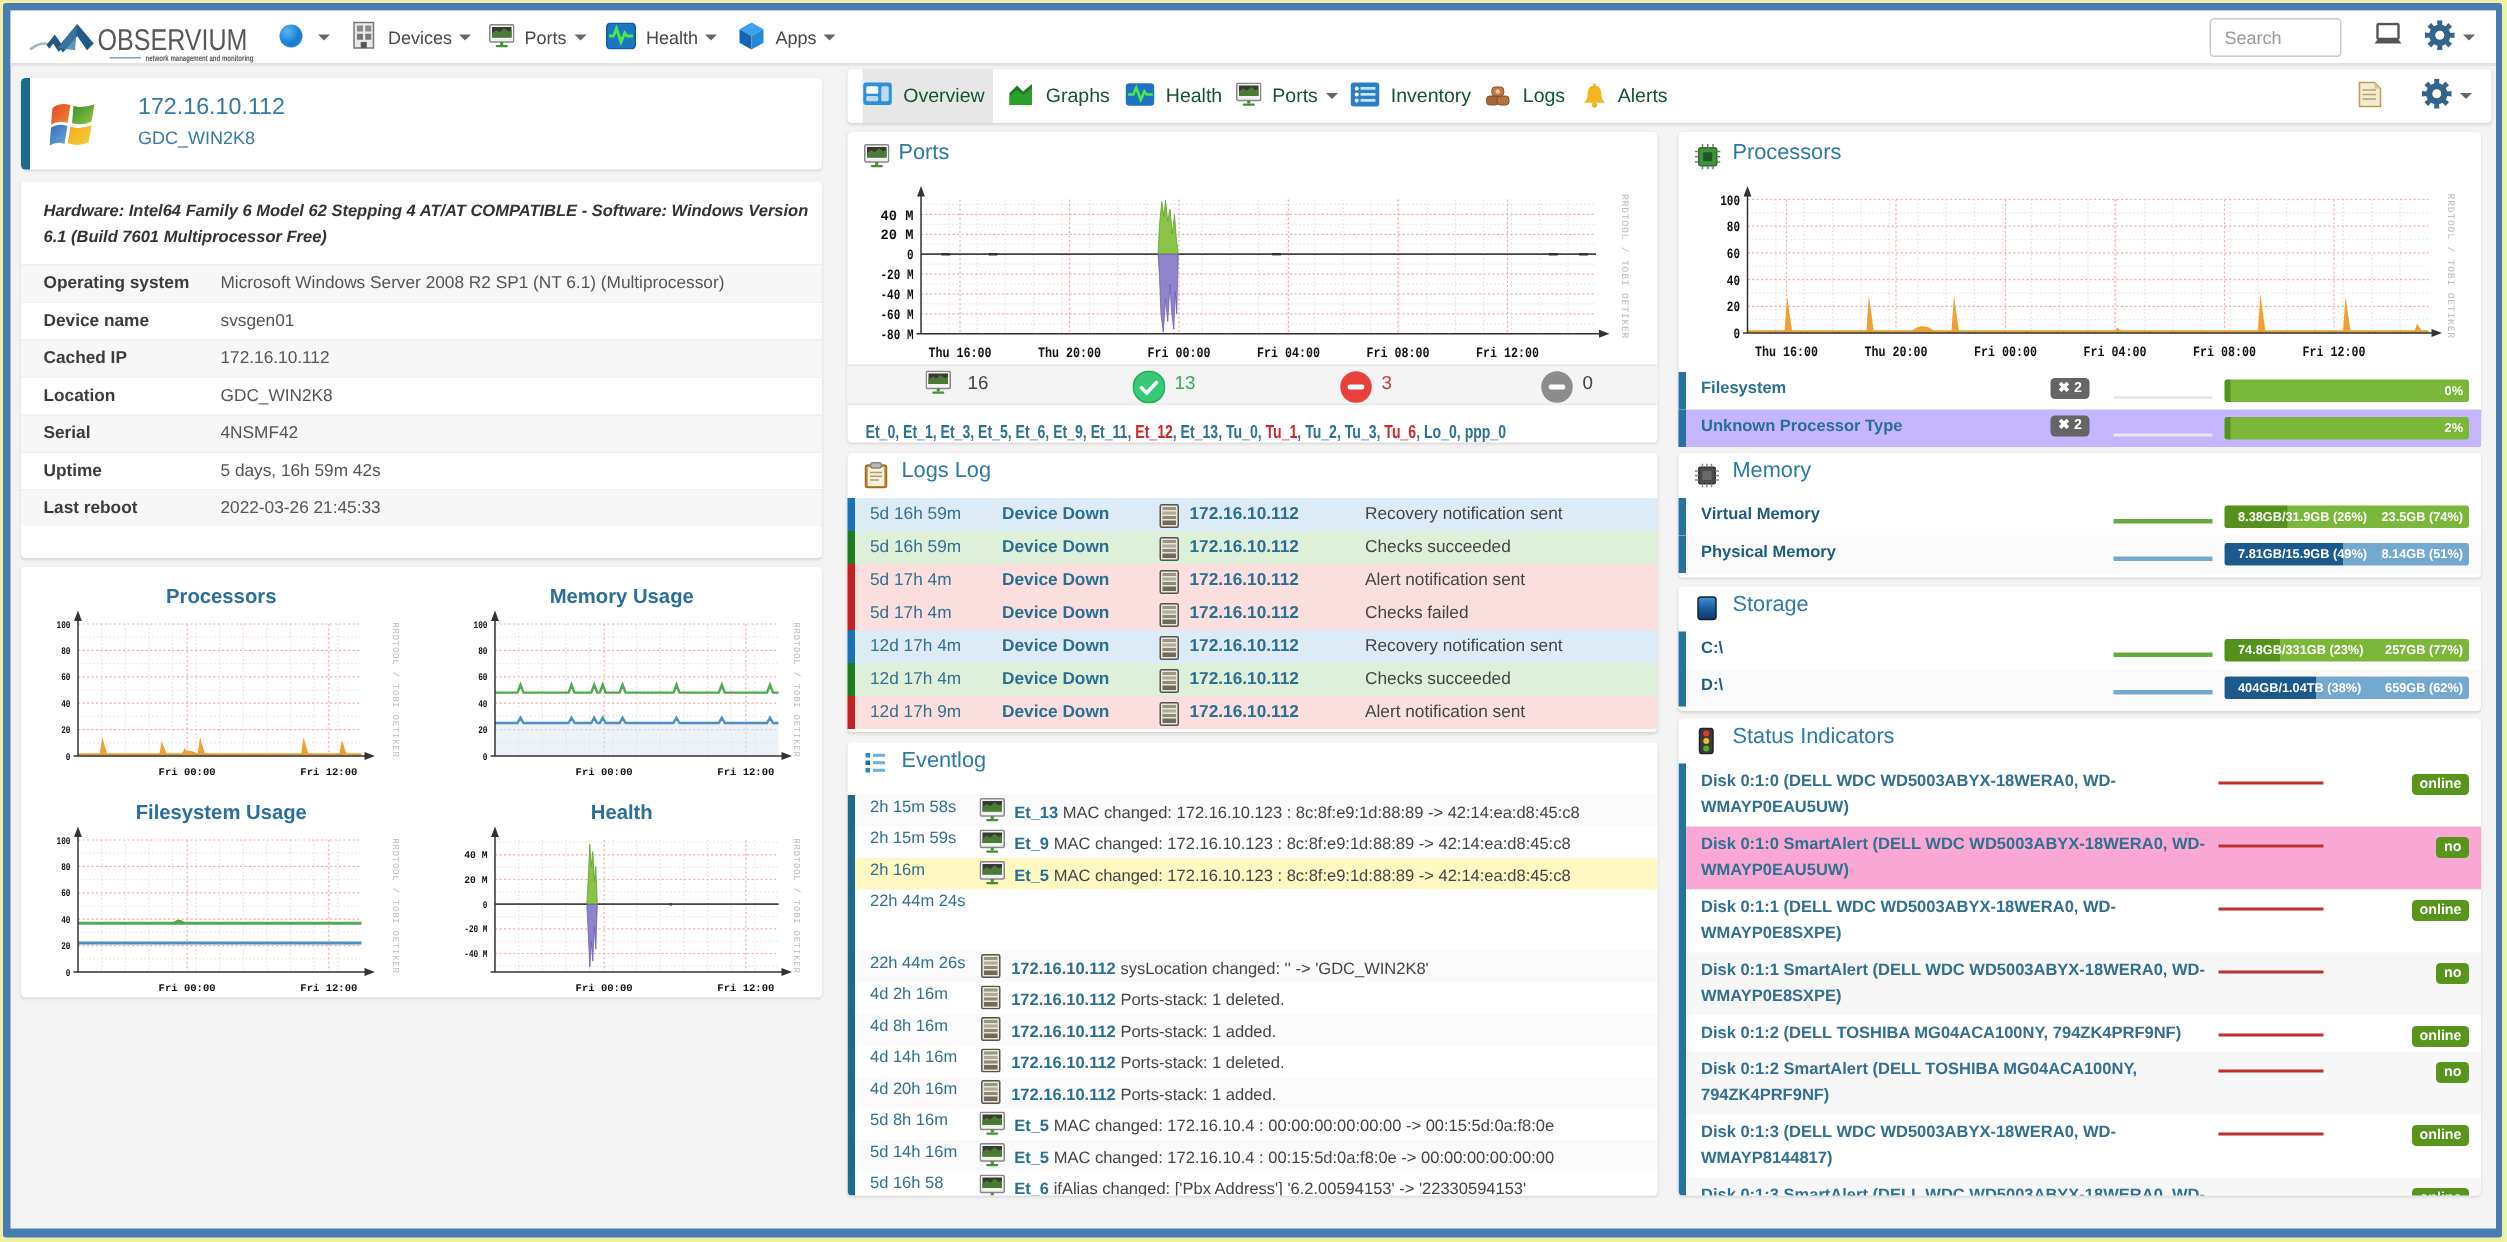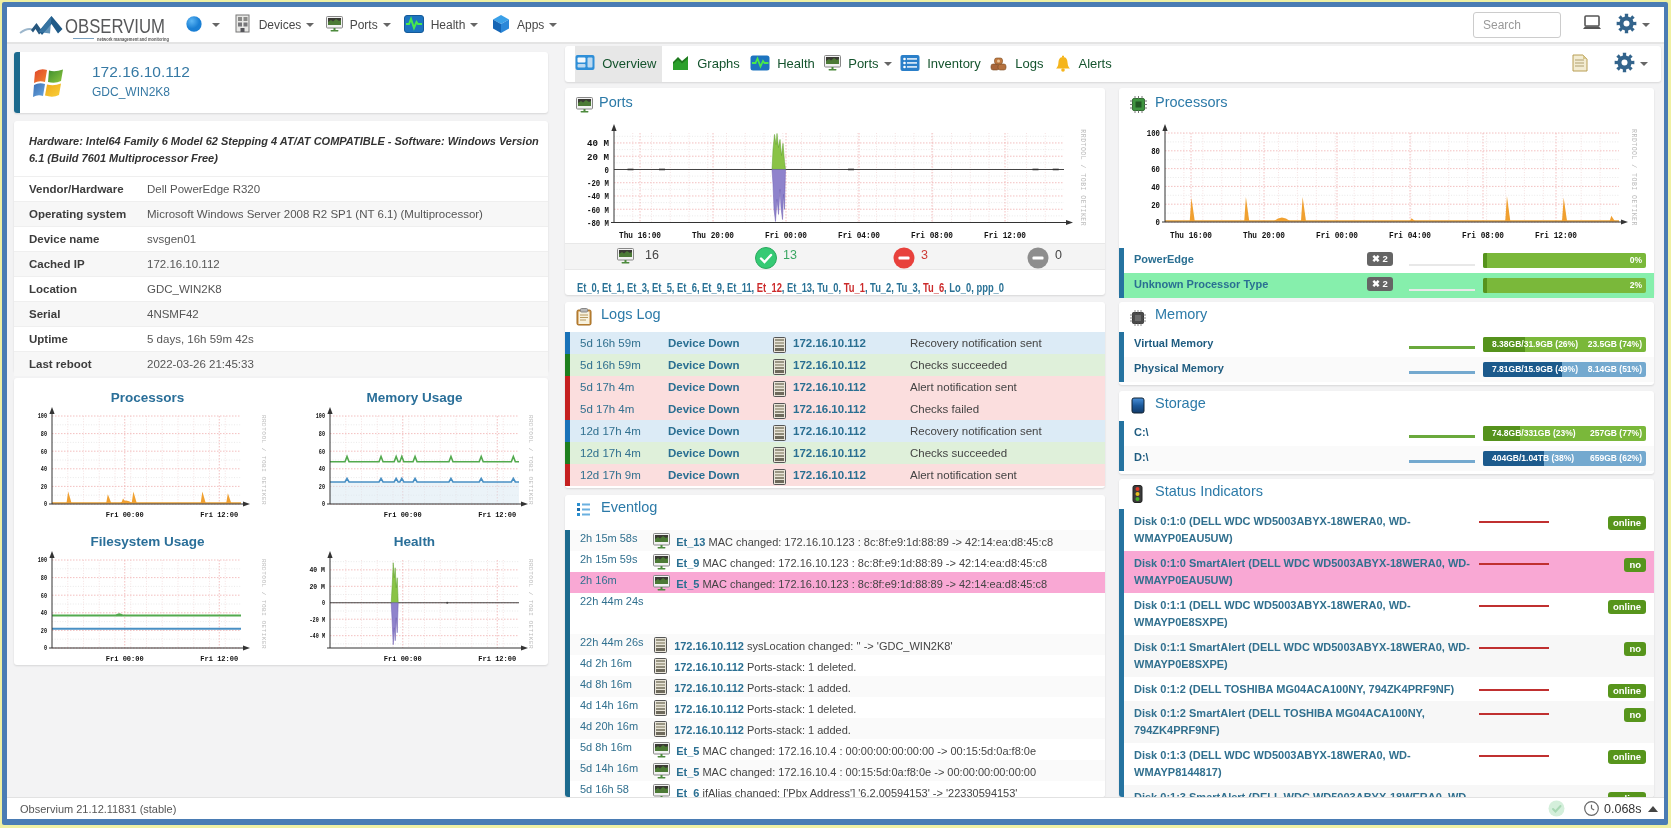--- a/index.html
+++ b/index.html
@@ -156,24 +156,20 @@
         <path d="M2 6 Q7 2 14 4 L12 16 Q6 14 1 17 Z" fill="url(#wr)"></path>
         <path d="M16 4.5 Q22 6.5 30 3.5 L28 15 Q22 18 15 16 Z" fill="url(#wg)"></path>
         <path d="M1 19 Q6 16 12 18 L10 30 Q5 28 0 31 Z" fill="url(#wb)"></path>
         <path d="M14 18.5 Q21 20.5 28 17.5 L26 29 Q20 32 12 29.5 Z" fill="url(#wy)"></path>
       </svg>
       <div style="position:absolute;left:78px;top:11px;font-size:15.5px;color:#3679a4">172.16.10.112</div>
       <div style="position:absolute;left:78px;top:33px;font-size:12px;color:#3679a4">GDC_WIN2K8</div>
     </div>
     <div class="panel" style="left:7px;top:114px;width:534px;height:251px">
       <div style="padding:12px 8px 10px 15px;font-size:11px;font-style:italic;font-weight:bold;color:#333;line-height:1.5">Hardware: Intel64 Family 6 Model 62 Stepping 4 AT/AT COMPATIBLE - Software: Windows Version 6.1 (Build 7601 Multiprocessor Free)</div>
-      <div style="display:flex;background:#fff;border-top:1px solid #efefef;font-size:11.5px;height:25px;line-height:24px">
-        <div style="width:133px;padding-left:15px;font-weight:bold;color:#3c3c3c">Vendor/Hardware</div>
-        <div style="color:#555">Dell PowerEdge R320</div>
-      </div>
       <div style="display:flex;background:#f7f7f7;border-top:1px solid #efefef;font-size:11.5px;height:25px;line-height:24px">
         <div style="width:133px;padding-left:15px;font-weight:bold;color:#3c3c3c">Operating system</div>
         <div style="color:#555">Microsoft Windows Server 2008 R2 SP1 (NT 6.1) (Multiprocessor)</div>
       </div>
       <div style="display:flex;background:#fff;border-top:1px solid #efefef;font-size:11.5px;height:25px;line-height:24px">
         <div style="width:133px;padding-left:15px;font-weight:bold;color:#3c3c3c">Device name</div>
         <div style="color:#555">svsgen01</div>
       </div>
       <div style="display:flex;background:#f7f7f7;border-top:1px solid #efefef;font-size:11.5px;height:25px;line-height:24px">
         <div style="width:133px;padding-left:15px;font-weight:bold;color:#3c3c3c">Cached IP</div>
@@ -624,21 +620,21 @@
       <div style="position:absolute;left:5px;top:56px;width:535px;height:21px;background:#fff;font-size:11px;overflow:hidden">
         <span style="position:absolute;left:10px;top:2px;color:#31708f;white-space:nowrap">2h 15m 59s</span>
         <div style="position:absolute;left:83px;top:2px;width:448px;color:#444;line-height:20px"><svg width="17" height="16" viewBox="0 0 17 16" style="vertical-align:-3px">
             <rect x="0.5" y="0.5" width="16" height="11.5" rx="1" fill="#f2f2f2" stroke="#888"></rect>
             <rect x="2" y="2" width="13" height="7" fill="#3a3a34"></rect>
             <path d="M2 6 l3 -2 2 1.5 3 -2.5 3 2 2 -1 v5 h-13 z" fill="#4c7a36"></path>
             <rect x="7.5" y="12" width="2" height="2" fill="#4c8a3c"></rect>
             <rect x="4.5" y="14" width="8" height="1.5" rx="0.7" fill="#4c8a3c"></rect>
           </svg>&nbsp; <b style="color:#2a6f92">Et_9</b> MAC changed: 172.16.10.123 : 8c:8f:e9:1d:88:89 -&gt; 42:14:ea:d8:45:c8</div>
       </div>
-      <div style="position:absolute;left:5px;top:77px;width:535px;height:21px;background:#f9a8d4;font-size:11px;overflow:hidden">
+      <div style="position:absolute;left:5px;top:77px;width:535px;height:21px;background:#fef9c3;font-size:11px;overflow:hidden">
         <span style="position:absolute;left:10px;top:2px;color:#31708f;white-space:nowrap">2h 16m</span>
         <div style="position:absolute;left:83px;top:2px;width:448px;color:#444;line-height:20px"><svg width="17" height="16" viewBox="0 0 17 16" style="vertical-align:-3px">
             <rect x="0.5" y="0.5" width="16" height="11.5" rx="1" fill="#f2f2f2" stroke="#888"></rect>
             <rect x="2" y="2" width="13" height="7" fill="#3a3a34"></rect>
             <path d="M2 6 l3 -2 2 1.5 3 -2.5 3 2 2 -1 v5 h-13 z" fill="#4c7a36"></path>
             <rect x="7.5" y="12" width="2" height="2" fill="#4c8a3c"></rect>
             <rect x="4.5" y="14" width="8" height="1.5" rx="0.7" fill="#4c8a3c"></rect>
           </svg>&nbsp; <b style="color:#2a6f92">Et_5</b> MAC changed: 172.16.10.123 : 8c:8f:e9:1d:88:89 -&gt; 42:14:ea:d8:45:c8</div>
       </div>
       <div style="position:absolute;left:5px;top:98px;width:535px;height:41px;background:#fff;font-size:11px;overflow:hidden">
@@ -810,30 +806,30 @@
           <text x="124" y="149.5" font-family="Liberation Mono, monospace" font-size="9.5" font-weight="700" fill="#111" textLength="42" lengthAdjust="spacingAndGlyphs">Thu 20:00</text>
           <text x="197" y="149.5" font-family="Liberation Mono, monospace" font-size="9.5" font-weight="700" fill="#111" textLength="42" lengthAdjust="spacingAndGlyphs">Fri 00:00</text>
           <text x="270" y="149.5" font-family="Liberation Mono, monospace" font-size="9.5" font-weight="700" fill="#111" textLength="42" lengthAdjust="spacingAndGlyphs">Fri 04:00</text>
           <text x="343" y="149.5" font-family="Liberation Mono, monospace" font-size="9.5" font-weight="700" fill="#111" textLength="42" lengthAdjust="spacingAndGlyphs">Fri 08:00</text>
           <text x="416" y="149.5" font-family="Liberation Mono, monospace" font-size="9.5" font-weight="700" fill="#111" textLength="42" lengthAdjust="spacingAndGlyphs">Fri 12:00</text>
           <text x="513" y="89.5" font-family="Liberation Mono, monospace" font-size="6.5" fill="#bbb" text-anchor="middle" transform="rotate(90 513 89.5)" letter-spacing="0.5">RRDTOOL / TOBI OETIKER</text>
         </svg>
       </div>
       <div style="position:absolute;left:0;top:160px;width:535px;height:25px;background:#fff">
         <div class="row-stripe" style="background:#2573a0;width:5px"></div>
-        <span style="position:absolute;left:15px;top:5px;font-size:11px;font-weight:bold;color:#2a6f92">PowerEdge</span>
+        <span style="position:absolute;left:15px;top:5px;font-size:11px;font-weight:bold;color:#2a6f92">Filesystem</span>
         <span class="badge-mult" style="position:absolute;left:248px;top:4px">✖ 2</span>
         <div style="position:absolute;left:290px;top:16px;width:66px;height:2px;background:#e8e8e8"></div>
         <div style="position:absolute;left:364px;top:5px;width:163px;height:15px;background:#7ab83a;border-radius:2px;overflow:hidden;font-size:8.5px;font-weight:bold;color:#fff;line-height:15px">
           <div style="position:absolute;left:0;top:0;bottom:0;width:4px;background:#56931d"></div>
           <span style="position:absolute;left:9px;white-space:nowrap"></span>
           <span style="position:absolute;right:4px;white-space:nowrap">0%</span>
         </div>
       </div>
-      <div style="position:absolute;left:0;top:185px;width:535px;height:25px;background:#86efac">
+      <div style="position:absolute;left:0;top:185px;width:535px;height:25px;background:#c4b5fd">
         <div class="row-stripe" style="background:#2573a0;width:5px"></div>
         <span style="position:absolute;left:15px;top:5px;font-size:11px;font-weight:bold;color:#2a6f92">Unknown Processor Type</span>
         <span class="badge-mult" style="position:absolute;left:248px;top:4px">✖ 2</span>
         <div style="position:absolute;left:290px;top:16px;width:66px;height:2px;background:#e8e8e8"></div>
         <div style="position:absolute;left:364px;top:5px;width:163px;height:15px;background:#7ab83a;border-radius:2px;overflow:hidden;font-size:8.5px;font-weight:bold;color:#fff;line-height:15px">
           <div style="position:absolute;left:0;top:0;bottom:0;width:4px;background:#56931d"></div>
           <span style="position:absolute;left:9px;white-space:nowrap"></span>
           <span style="position:absolute;right:4px;white-space:nowrap">2%</span>
         </div>
       </div>
@@ -954,25 +950,12 @@
       <div style="position:absolute;left:5px;top:264px;width:530px;height:42px;background:#fff">
         <div style="position:absolute;left:10px;top:4px;width:340px;font-size:11px;font-weight:bold;color:#31708f;line-height:17px">Disk 0:1:3 (DELL WDC WD5003ABYX-18WERA0, WD-WMAYP8144817)</div>
         <div style="position:absolute;left:355px;top:12px;width:70px;height:2px;background:#c03030"></div>
         <span class="statusbadge" style="position:absolute;right:8px;top:7px">online</span>
       </div>
       <div style="position:absolute;left:5px;top:306px;width:530px;height:42px;background:#f7f7f7">
         <div style="position:absolute;left:10px;top:4px;width:340px;font-size:11px;font-weight:bold;color:#31708f;line-height:17px">Disk 0:1:3 SmartAlert (DELL WDC WD5003ABYX-18WERA0, WD-</div>
         <span class="statusbadge" style="position:absolute;right:8px;top:7px">online</span>
       </div>
     </div>
-    <div class="footer">
-      <span style="position:absolute;left:13px">Observium 21.12.11831 (stable)</span>
-      <span style="position:absolute;left:1541px;top:0px"><svg width="17" height="17" viewBox="0 0 17 17" style="vertical-align:-4px">
-          <circle cx="8.5" cy="8.5" r="8" fill="#d4efdb"></circle>
-          <path d="M5 9 l2.5 2.5 L12.5 6" stroke="#a8d8b4" stroke-width="2" fill="none" stroke-linecap="round"></path>
-        </svg></span>
-      <span style="position:absolute;left:1577px;top:0px"><svg width="15" height="15" viewBox="0 0 15 15" style="vertical-align:-3px">
-          <circle cx="7.5" cy="7.5" r="6.8" fill="none" stroke="#666" stroke-width="1.2"></circle>
-          <path d="M7.5 7.5 L7.5 3.8 M7.5 7.5 L10.2 9" stroke="#666" stroke-width="1.2"></path>
-        </svg></span>
-      <span style="position:absolute;left:1597px;font-size:12.5px;color:#333">0.068s</span>
-      <span style="position:absolute;left:1641px;top:0px"><span style="display:inline-block;width:0;height:0;border-left:5px solid transparent;border-right:5px solid transparent;border-bottom:6px solid #444;vertical-align:1px"></span></span>
-    </div>
   </div>
 </body></html>

